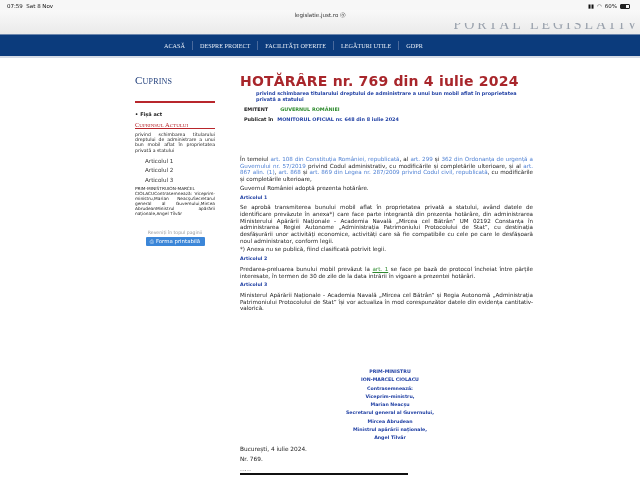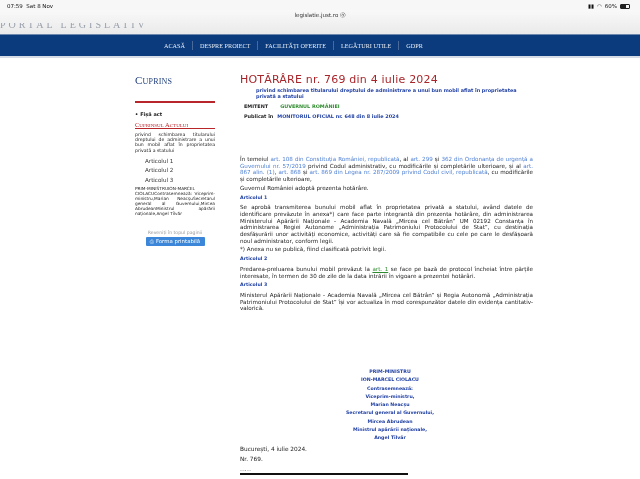--- a/index.html
+++ b/index.html
@@ -7,39 +7,39 @@
   body { font-family: "DejaVu Sans", sans-serif; color: #222; position: relative; }
 
   .status-bar { position: absolute; top: 0; left: 0; width: 640px; height: 14px; background: #f7f7f7; font-size: 5.5px; color: #111; }
   .status-bar .time { position: absolute; left: 7px; top: 3px; }
   .status-bar .right { position: absolute; right: 10px; top: 3px; display: flex; gap: 3px; align-items: center; }
   .battery { display: inline-block; width: 10px; height: 5px; border: 1px solid #222; border-radius: 1px; position: relative; }
   .battery::after { content: ""; position: absolute; left: 0; top: 0; width: 60%; height: 100%; background: #222; }
 
   .url-bar { position: absolute; top: 10px; left: 0; width: 640px; height: 24px; background: linear-gradient(#f9f9f9, #eaeaea); }
   .url-bar .url { position: absolute; top: 2px; left: 0; width: 640px; text-align: center; font-size: 5.5px; color: #333; }
-  .url-bar .ghost { position: absolute; top: 13px; left: 0; width: 640px; text-align: left; font-family: "Liberation Serif", serif; font-size: 10px; color: #9aa2ad; letter-spacing: 3px; overflow: hidden; height: 7px; line-height: 4px; }
+  .url-bar .ghost { position: absolute; top: 13px; left: 0; width: 640px; text-align: right; font-family: "Liberation Serif", serif; font-size: 14px; color: #9aa2ad; letter-spacing: 3px; overflow: hidden; height: 7px; line-height: 4px; }
 
   .nav { position: absolute; top: 34px; left: 0; width: 640px; height: 24px; background: #0b3b7c; border-top: 1px solid #6d87ad; border-bottom: 2px solid #d6dce6; display: flex; align-items: center; padding-left: 157px; }
   .nav-item { font-family: "Liberation Serif", serif; font-size: 6.2px; color: #e8eef7; padding: 0 7px; border-right: 1px solid #4a6a9c; line-height: 9px; }
   .nav-item:last-child { border-right: none; }
 
   .sidebar { position: absolute; top: 74px; left: 135px; width: 80px; }
   .cuprins-title { font-family: "Liberation Serif", serif; font-size: 11px; color: #1f3d7a; padding-bottom: 15px; border-bottom: 2px solid #b8262c; margin-bottom: 8px; font-variant: small-caps; letter-spacing: 0.2px; }
   .fisa { font-size: 5px; font-weight: bold; color: #222; margin-bottom: 4px; }
   .fisa .bullet { margin-right: 2px; }
   .cuprinsul { font-family: "Liberation Serif", serif; font-size: 6.5px; color: #b8262c; font-variant: small-caps; border-bottom: 1px solid #b8262c; margin-bottom: 3px; padding-bottom: 0; }
   .side-desc { font-size: 4.6px; color: #222; text-align: justify; line-height: 5.2px; margin-bottom: 4px; }
   .side-art { font-size: 5.6px; color: #333; margin-left: 10px; line-height: 9.5px; }
   .side-sig { font-size: 4.3px; color: #222; text-align: justify; line-height: 4.9px; margin-top: 2px; text-transform: none; }
   .back-top { font-size: 4.6px; color: #999; text-align: center; margin-top: 13px; }
   .print-btn { display: block; margin: 2px auto 0; width: 59px; height: 9px; background: #3b86d8; color: #fff; font-size: 5.4px; border-radius: 1px; text-align: center; line-height: 9px; }
 
   .main { position: absolute; top: 73px; left: 240px; width: 292px; }
-  .doc-title { font-size: 11px; font-weight: normal; color: #a8262b; letter-spacing: 0.2px; }
+  .doc-title { font-size: 14px; font-weight: bold; color: #a8262b; letter-spacing: 0.2px; }
   .doc-subtitle { font-size: 4.9px; font-weight: bold; color: #1f3fa3; margin-left: 16px; line-height: 6px; margin-top: 1px; }
   .meta-row { font-size: 4.9px; margin-left: 4px; margin-top: 4px; display: flex; gap: 12px; font-weight: bold; }
   .meta-row .lbl { color: #222; font-weight: bold; }
   .meta-row .emitent-val { color: #2e8b2e; font-weight: bold; margin-left: 0; }
   .meta-row .mo-val { color: #1f3fa3; font-weight: bold; }
   .meta-row.pub { gap: 4px; margin-top: 4px; }
 
   .body-text { position: absolute; left: 240px; width: 293px; font-size: 5.6px; color: #222; line-height: 6.7px; text-align: justify; }
   .link { color: #4c7fd3; }
   .link-green { color: #2e8b2e; text-decoration: underline; }

